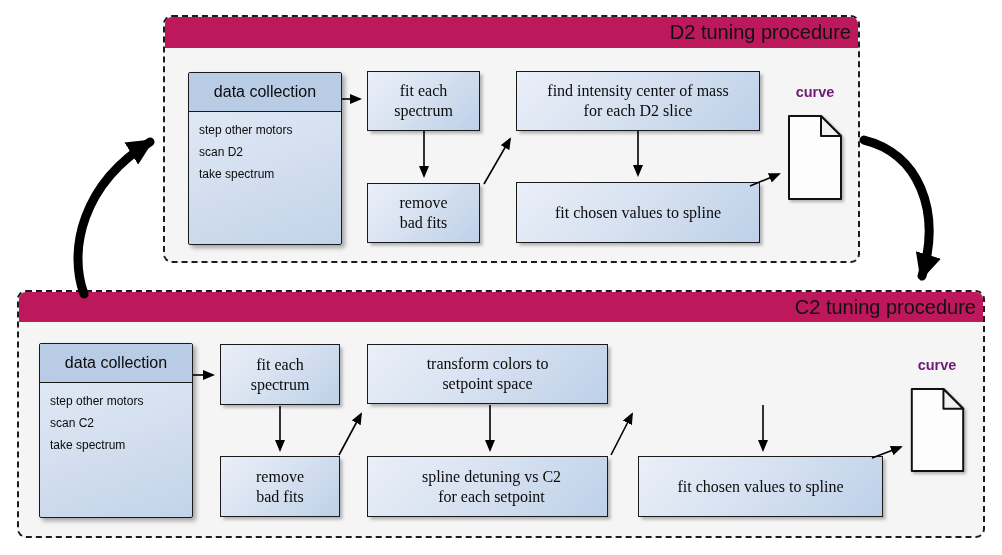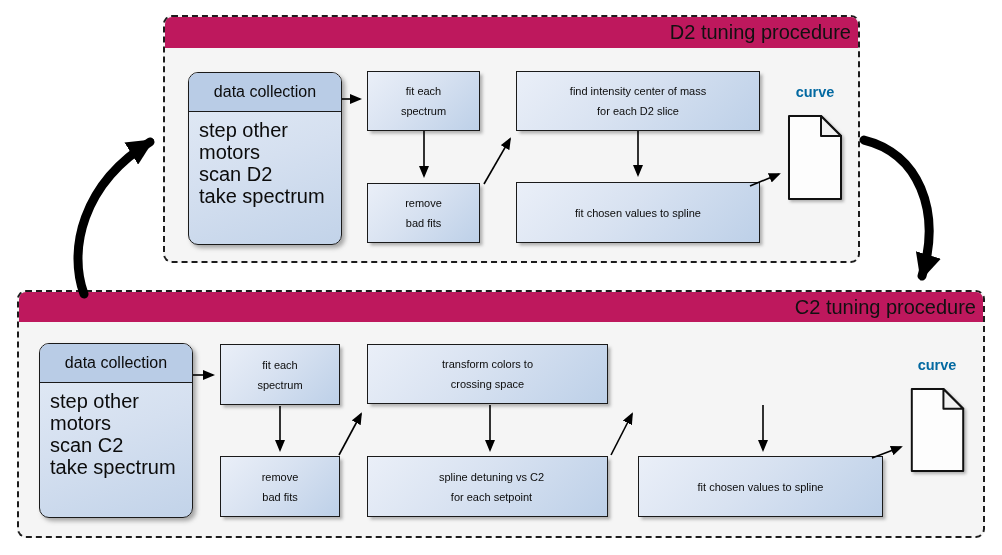--- a/index.html
+++ b/index.html
@@ -18,39 +18,40 @@
   }
   .band span{
     position:absolute;right:7px;top:2px;font-size:20px;line-height:27px;color:#111;
     white-space:nowrap;
   }
   
   .pbox{
     position:absolute;box-sizing:border-box;border:1.6px solid #1a1a1a;
     background:linear-gradient(135deg,#eaeff8 0%,#d8e2f1 45%,#bdd0e8 100%);
     display:flex;align-items:center;justify-content:center;text-align:center;
-    font-size:11px;line-height:20px;white-space:pre-line;
+    font-size:16px;line-height:20px;white-space:pre-line;
     box-shadow:2.5px 2.5px 3px rgba(110,110,110,0.5);
+    font-family:Liberation Serif, serif;
   }
   
   .collection{
-    position:absolute;box-sizing:border-box;border:1.8px solid #1a1a1a;border-radius:10px;
+    position:absolute;box-sizing:border-box;border:1.8px solid #1a1a1a;border-radius:2px;
     background:linear-gradient(160deg,#e3ebf6 0%,#d5e0f0 50%,#c2d3e9 100%);
     box-shadow:3px 3px 4px rgba(100,100,100,0.55);overflow:hidden;
   }
   .col-header{
     height:38px;border-bottom:1.8px solid #1a1a1a;background:#b9cce6;
     display:flex;align-items:center;justify-content:center;font-size:16px;
   }
   .col-body{
-    padding:7px 10px;font-size:20px;line-height:22px;white-space:pre-line;text-align:left;
+    padding:7px 10px;font-size:12px;line-height:22px;white-space:pre-line;text-align:left;
   }
   
   .doc-label{
-    position:absolute;text-align:center;font-size:14.5px;font-weight:bold;color:#0369a1;
+    position:absolute;text-align:center;font-size:14.5px;font-weight:bold;color:#701a75;
   }
   .doc{position:absolute;}
   .doc svg{display:block;filter:drop-shadow(2px 2px 1.5px rgba(120,120,120,0.55));}
   #arrows{position:absolute;left:0;top:0;pointer-events:none;}
 </style>
 </head>
 <body>
 
 <div id="canvas">
 
@@ -92,21 +93,21 @@
     <div class="col-header">data collection</div>
     <div class="col-body">step other motors
 scan C2
 take spectrum</div>
   </div>
   <div class="pbox" style="left:220px;top:344px;width:120px;height:61px;">fit each
 spectrum</div>
   <div class="pbox" style="left:220px;top:456px;width:120px;height:61px;">remove
 bad fits</div>
   <div class="pbox" style="left:367px;top:344px;width:241px;height:60px;">transform colors to
-crossing space</div>
+setpoint space</div>
   <div class="pbox" style="left:367px;top:456px;width:241px;height:61px;padding-left:8px;">spline detuning vs C2
 for each setpoint</div>
   <div class="pbox" style="left:638px;top:456px;width:245px;height:61px;">fit chosen values to spline</div>
 
   <div class="doc-label" style="left:897px;top:357px;width:80px;">curve</div>
   <div class="doc" style="left:910px;top:388px;">
     <svg width="55" height="84" viewBox="0 0 54 85">
       <path d="M1,1 L33,1 L53,21 L53,84 L1,84 Z" fill="#fdfdfd" stroke="#111" stroke-width="2" stroke-linejoin="round"></path>
       <path d="M33,1 L33,21 L53,21 Z" fill="#f1f1f1" stroke="#111" stroke-width="2" stroke-linejoin="round"></path>
     </svg>

